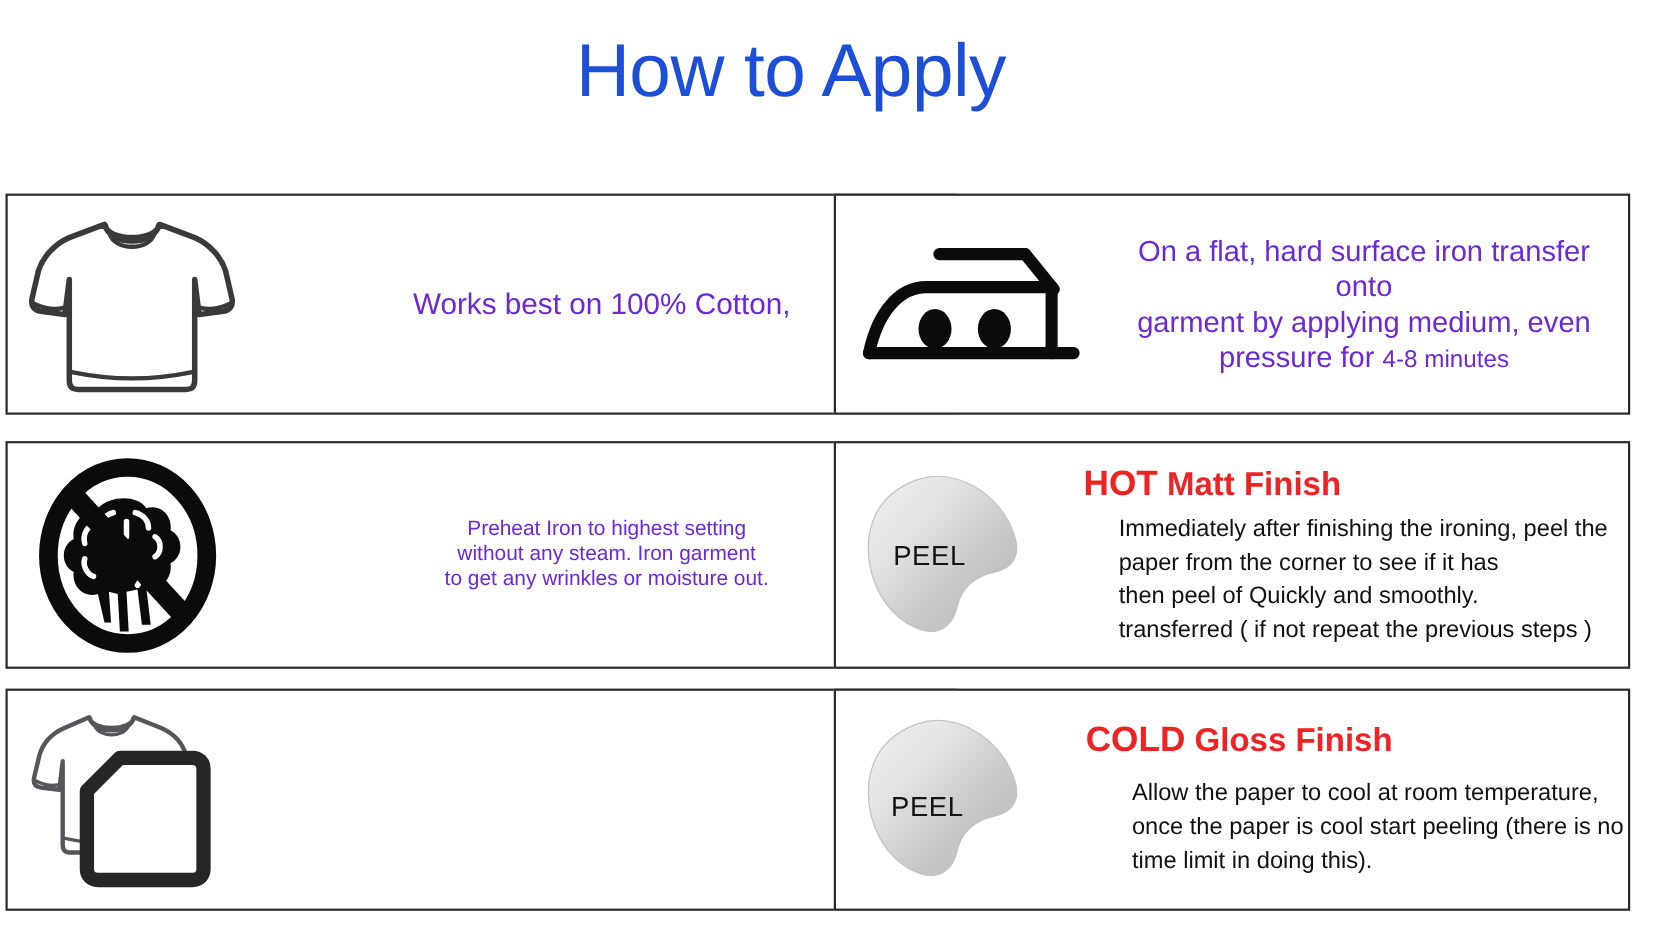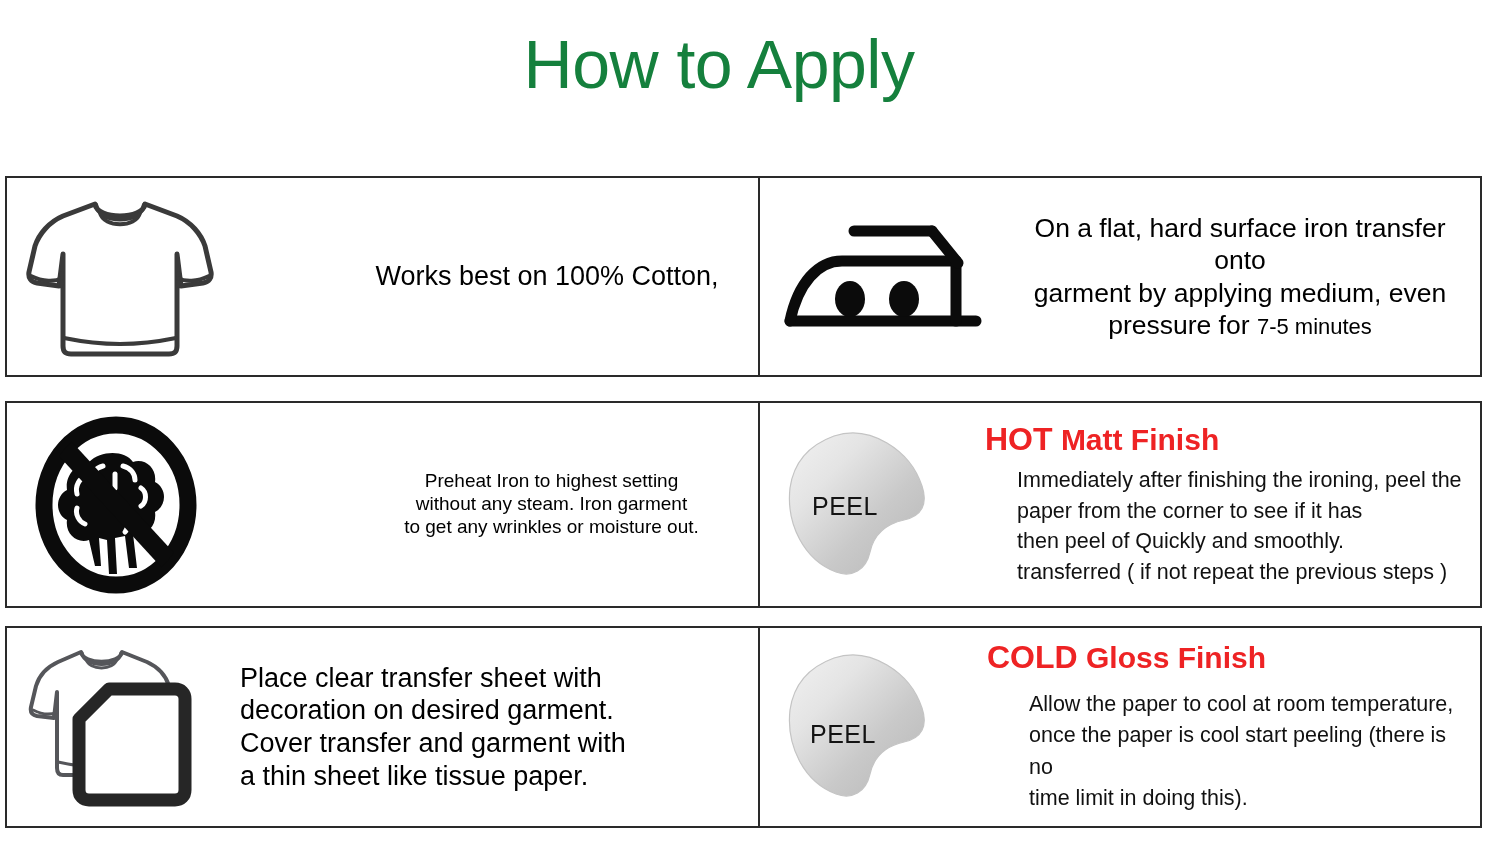--- a/index.html
+++ b/index.html
@@ -21,21 +21,21 @@
   .page-title {
     position: absolute;
     top: 30px;
     left: 0;
     width: 1438px;
     text-align: center;
     font-size: 68px;
     font-weight: 400;
     letter-spacing: -0.5px;
     line-height: 1;
-    color: #15803d;
+    color: #1d4ed8;
   }
 
   
   .panel-grid {
     position: absolute;
     top: 176px;
     left: 5px;
     width: 1477px;
     height: 652px;
   }
@@ -56,21 +56,21 @@
   .panel-icon {
     flex: 0 0 auto;
     display: flex;
     align-items: center;
     justify-content: flex-start;
   }
   .panel-text {
     flex: 1 1 auto;
     font-size: 26px;
     line-height: 1.21;
-    color: #000000;
+    color: #6d28d9;
   }
   .centered-text { text-align: center; padding-right: 14px; }
 
   
   .p1 .panel-icon { width: 215px; padding-left: 18px; }
   .p1 .panel-text { font-size: 27px; }
 
   
   .p2 .panel-icon { width: 230px; padding-left: 20px; }
   .p2 .panel-text { font-size: 26.5px; padding-right: 10px; }
@@ -79,21 +79,21 @@
   
   .p3 .panel-icon { width: 220px; padding-left: 22px; }
   .p3 .panel-text { font-size: 19px; }
 
   
   .p5 .panel-icon { width: 205px; padding-left: 20px; }
   .p5 .panel-text { font-size: 27px; text-align: left; padding-left: 8px; }
 
   
   .peel-panel .panel-icon { width: 195px; padding-left: 22px; }
-  .peel-body { flex: 1 1 auto; padding-right: 16px; }
+  .peel-body { flex: 1 1 auto; }
   .peel-head {
     color: #ee2324;
     font-weight: bold;
     font-size: 30px;
     line-height: 1.1;
     margin-bottom: 8px;
   }
   .peel-head .big { font-size: 32px; }
   .peel-desc {
     font-size: 21.5px;
@@ -161,21 +161,21 @@
           <path d="M152 14 L74 14"></path>
         </g>
         <ellipse cx="70" cy="82" rx="15" ry="18" fill="#0b0b0b"></ellipse>
         <ellipse cx="124" cy="82" rx="15" ry="18" fill="#0b0b0b"></ellipse>
       </svg>
     </div>
     <div class="panel-text centered-text">
       <div>On a flat, hard surface iron transfer onto</div>
       <div>garment by applying medium, even</div>
       <div>
-        <span>pressure for </span><span class="small-ital">7-5 minutes</span>
+        <span>pressure for </span><span class="small-ital">4-8 minutes</span>
       </div>
     </div>
   </div>
 
   <div class="panel col-left row-2 p3">
     <div class="panel-icon">
       <svg width="175" height="178" viewBox="0 0 175 178" aria-hidden="true">
         <defs>
           <clipPath id="ringClip">
             <ellipse cx="87" cy="89" rx="72" ry="80"></ellipse>
@@ -265,26 +265,20 @@
           <path d="M6 68 C16 73, 24 73, 30 70" fill="none" stroke-width="3"></path>
           <path d="M145 68 C136 73, 128 73, 122 70" fill="none" stroke-width="3"></path>
           <path d="M31 120 C62 127, 90 127, 119 120" fill="none" stroke-width="3"></path>
         </g>
 
         <path d="M82 47 L148 47 C154 47, 158 51, 158 57 L158 148
                  C158 154, 154 158, 148 158 L62 158 C56 158, 52 154, 52 148
                  L52 77 Z" fill="#ffffff" stroke="#262626" stroke-width="13" stroke-linejoin="round"></path>
       </svg>
     </div>
-    <div class="panel-text">
-      <div>Place clear transfer sheet with</div>
-      <div>decoration on desired garment.</div>
-      <div>Cover transfer and garment with</div>
-      <div>a thin sheet like tissue paper.</div>
-    </div>
   </div>
 
   <div class="panel col-right row-3 p6 peel-panel">
     <div class="panel-icon">
       <div class="peel-wrap">
         <svg width="175" height="170" viewBox="0 0 175 170" aria-hidden="true">
           <defs>
             <linearGradient id="peelGradB" x1="0" y1="0" x2="1" y2="1">
               <stop offset="0%" stop-color="#f2f2f2"></stop>
               <stop offset="30%" stop-color="#e4e4e4"></stop>

